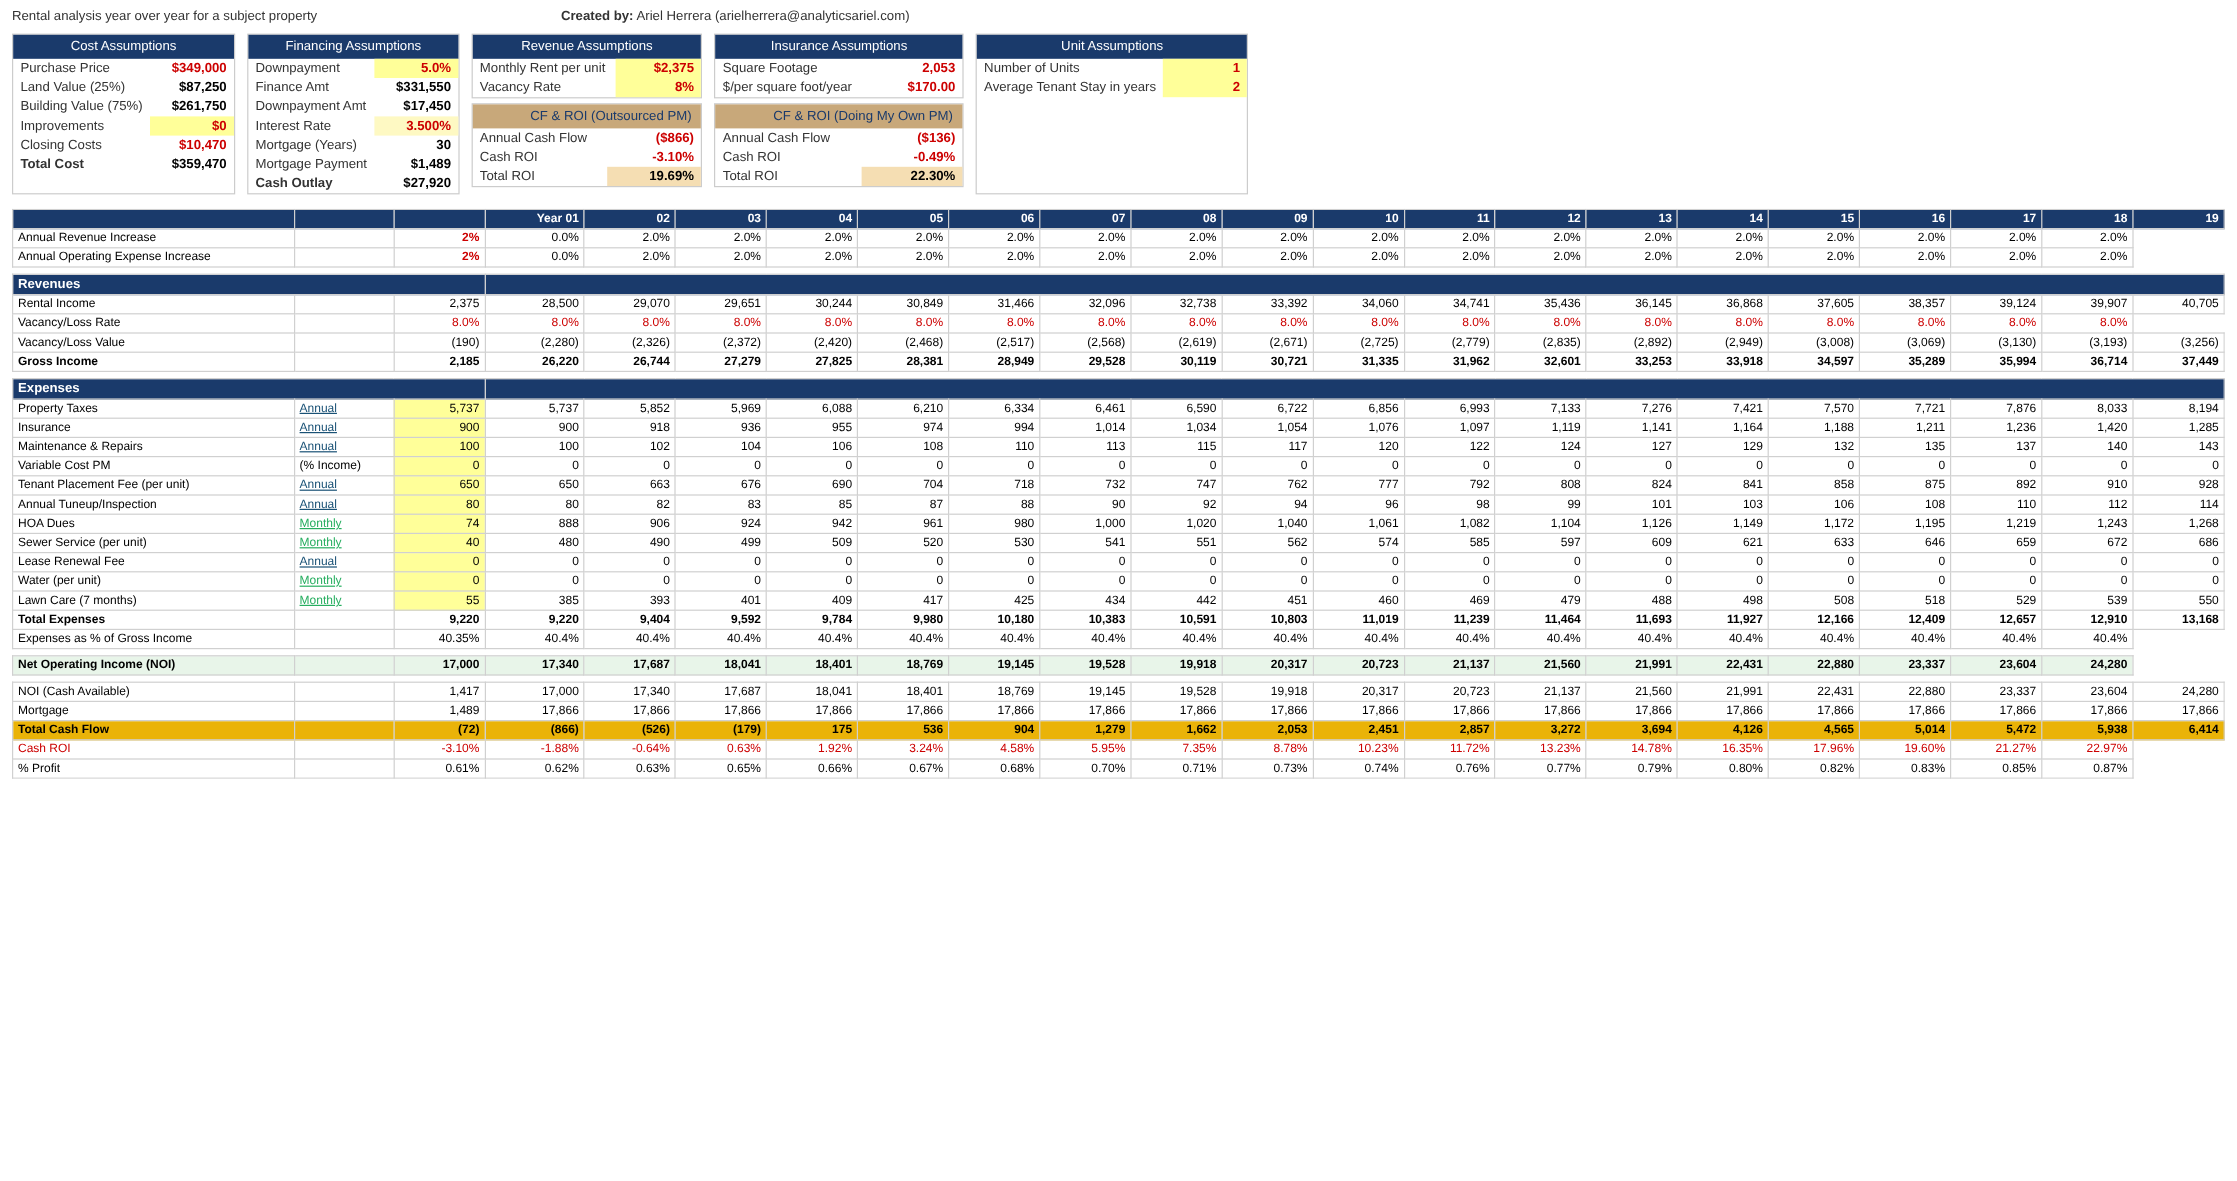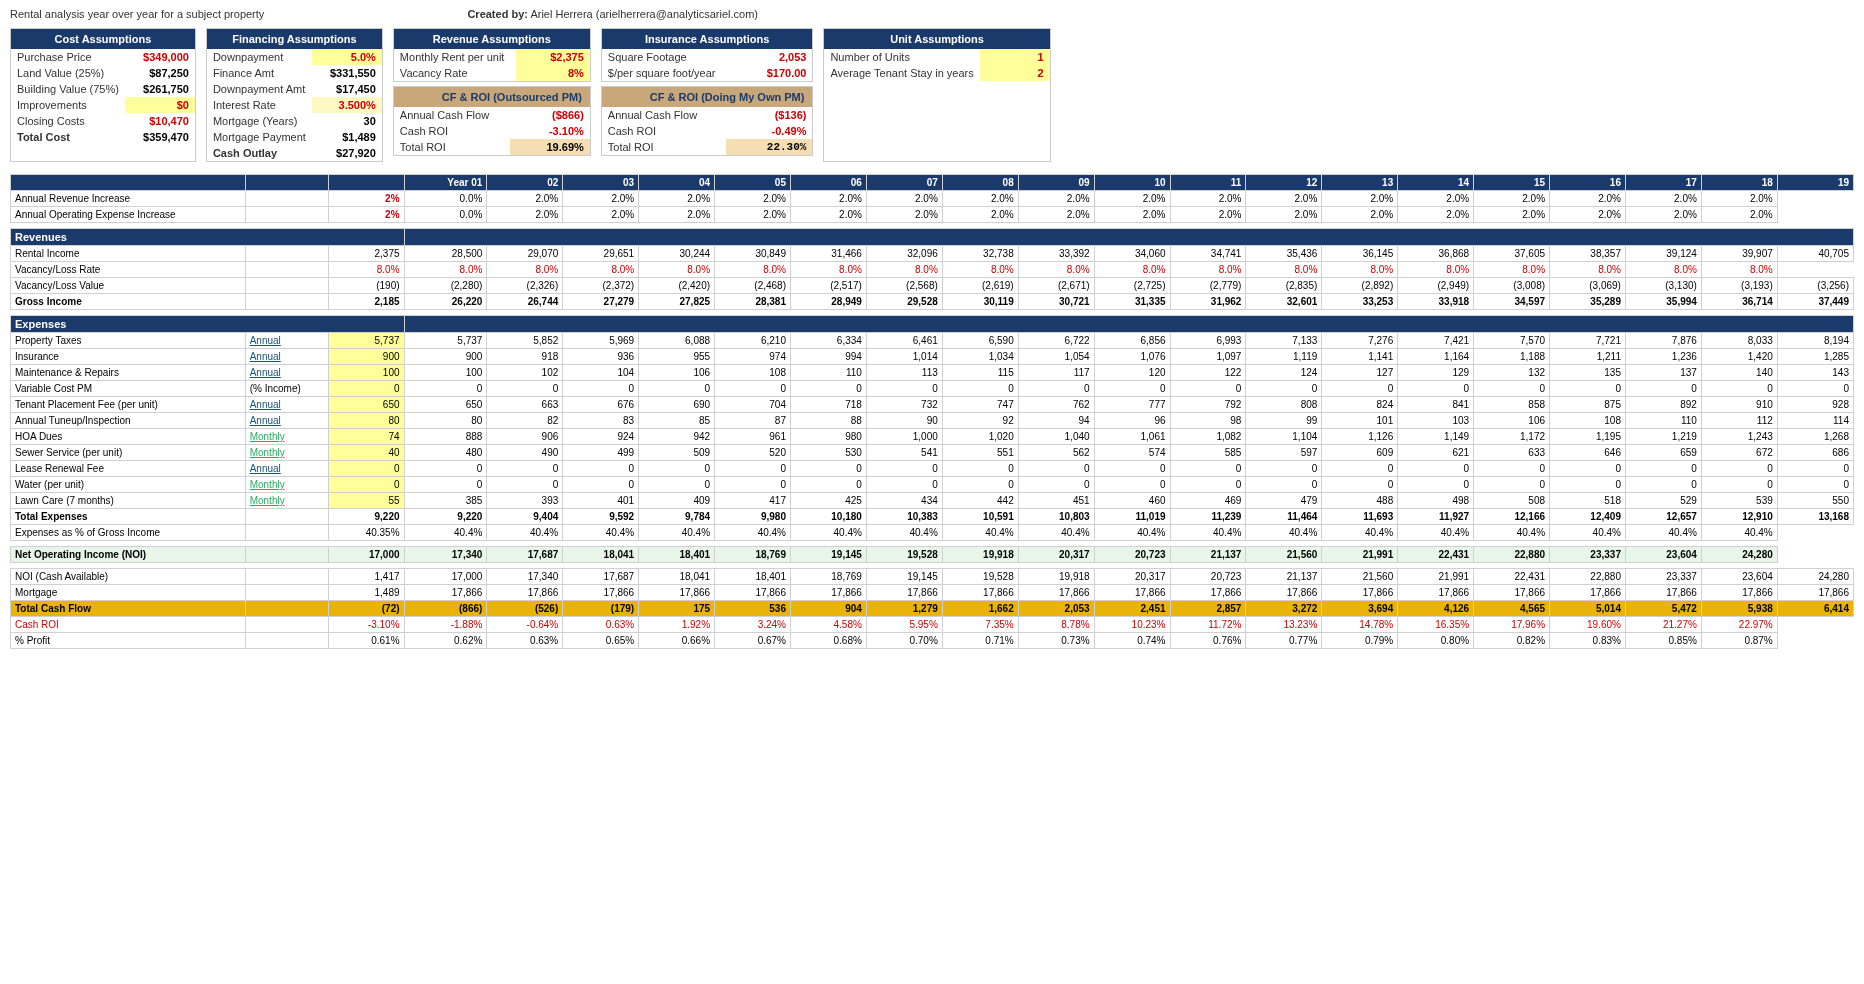--- a/index.html
+++ b/index.html
@@ -8,21 +8,21 @@
     .page { padding: 8px 10px; min-width: 1864px; }
     
     h1 { font-size: 18px; font-weight: bold; margin-bottom: 2px; }
     .subtitle { font-size: 11px; color: #333; margin-bottom: 8px; }
     .subtitle .created { margin-left: 200px; }
     .subtitle .created b { font-weight: bold; }
     
     
     .assumptions-row { display: flex; gap: 10px; margin-bottom: 12px; }
     .assumption-box { border: 1px solid #ccc; }
-    .assumption-box .header { background: #1a3a6b; color: white; text-align: center; font-weight: bold; padding: 4px 8px; font-size: 11px; }
+    .assumption-box .header { background: #1a3a6b; color: white; text-align: center; font-weight: normal; padding: 4px 8px; font-size: 11px; }
     .assumption-box table { border-collapse: collapse; width: 100%; }
     .assumption-box td { padding: 2px 6px; font-size: 11px; border: none; white-space: nowrap; }
     .assumption-box td.label { color: #333; }
     .assumption-box td.value { text-align: right; color: #cc0000; font-weight: bold; min-width: 70px; }
     .assumption-box td.value.yellow { background: #ffff99; }
     .assumption-box td.value.normal { color: #000; }
     
     .cf-box .header { background: #c8a87a; color: #1a3a6b; padding-left: 48px; }
     .cf-box td.value { color: #cc0000; }
     
@@ -192,21 +192,21 @@
               <tr>
                 <td class="label">Annual Cash Flow</td>
                 <td class="value red">($136)</td>
               </tr>
         <tr>
                 <td class="label">Cash ROI</td>
                 <td class="value red">-0.49%</td>
               </tr>
         <tr>
                 <td class="label">Total ROI</td>
-                <td class="value normal" style="background:#f5deb3;font-family:Liberation Mono, monospace;">22.30%</td>
+                <td class="value normal" style="background:#f5deb3;">22.30%</td>
               </tr>
       </tbody>
           </table>
     </div>
   </div>
 
   <div class="assumption-box">
     <div class="header">Unit Assumptions</div>
     <table>
       <tbody>

